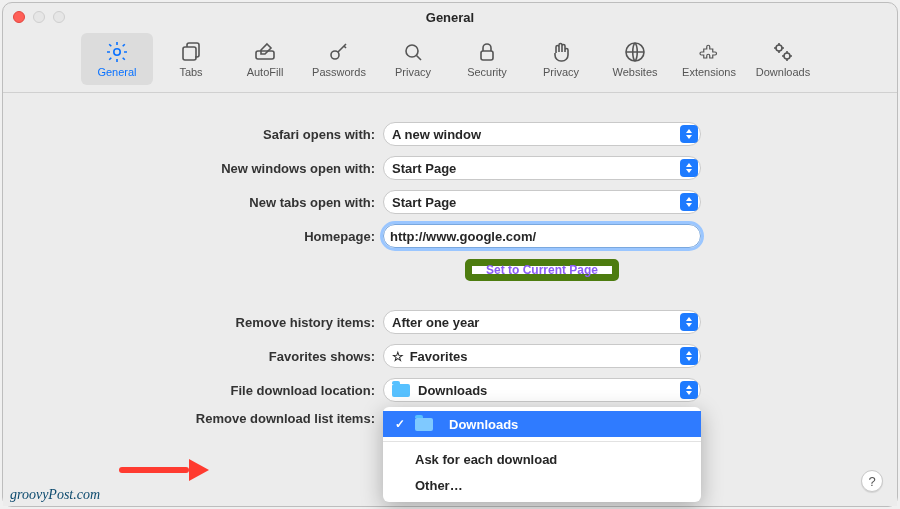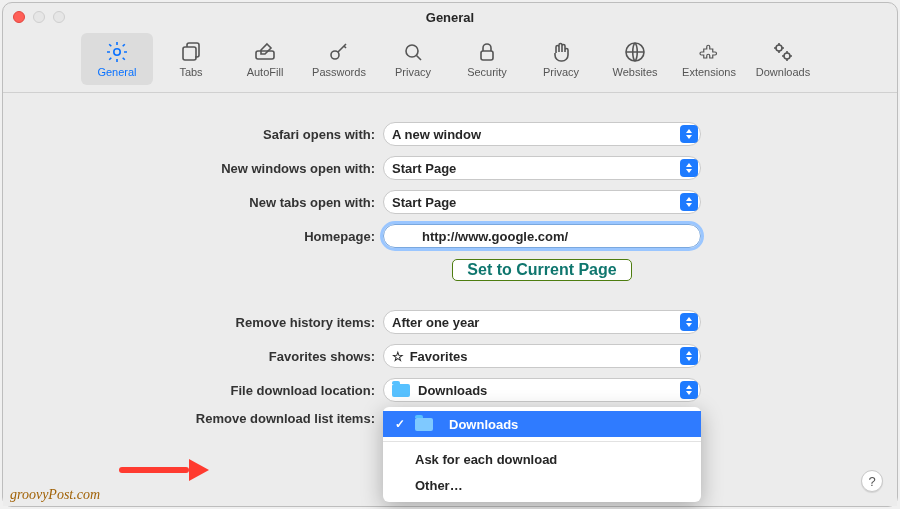--- a/index.html
+++ b/index.html
@@ -24,43 +24,43 @@
   .content { flex: 1; background: #ececec; padding-top: 24px; position: relative; }
   .row { display: flex; align-items: center; height: 34px; font-weight: bold; }
   .lbl { width: 380px; text-align: right; padding-right: 8px; font-size: 13px; color: #333; }
   .ctrl { width: 318px; position: relative; }
   .select, .input { width: 100%; height: 24px; border: 1px solid #c9c9c9; border-radius: 12px; background: #fff; display: flex; align-items: center; padding: 0 8px; font-size: 13px; position: relative; }
   .select .caps { position: absolute; right: 2px; top: 2px; bottom: 2px; width: 18px; background: #1e7bff; border-radius: 4px; display:flex; flex-direction:column; align-items:center; justify-content:center; }
   .select .caps::before { content:""; border-left:3px solid transparent; border-right:3px solid transparent; border-bottom:4px solid #fff; margin-bottom:1px;}
   .select .caps::after  { content:""; border-left:3px solid transparent; border-right:3px solid transparent; border-top:4px solid #fff; margin-top:1px;}
   .input { padding: 0 6px; }
   .input.focused { outline: 3px solid #9ac6ff; border-color:#7aa8de; }
-  .input span { flex:1;margin-left:32px; }
-  .btn { height: 22px; padding: 0 14px; border: 1px solid #4d7c0f; border-radius: 5px; background: #fff; color: #0f766e; font-size: 16px; display:inline-flex; align-items:center; }
+  .input span { flex:1; }
+  .btn { height: 22px; padding: 0 14px; border: 7px solid #4d7c0f; border-radius: 5px; background: #fff; color: #8b5cf6; font-size: 12px; display:inline-flex; align-items:center; }
   .gap { height: 18px; }
   .star { margin-right: 6px; font-size: 13px; }
   .folder-ic { width:18px; height:13px; background:#57c1ff; border-radius:2px; margin-right:8px; position:relative; }
   .folder-ic::before { content:""; position:absolute; top:-3px; left:0; width:8px; height:3px; background:#57c1ff; border-radius:2px 2px 0 0; }
   
   .menu { position:absolute; left:0; top:0; width:318px; background:#fff; border-radius:6px; box-shadow: 0 6px 22px rgba(0,0,0,.28); padding:4px 0; z-index:20; }
   .menu-item { height:26px; display:flex; align-items:center; padding:0 14px 0 10px; font-size:13px; gap:8px; }
   .menu-item.sel { background:#2f7bff; color:#fff; }
   .menu-sep { height:1px; background:#e2e2e2; margin:4px 0; }
   .check { width:14px; text-align:center; font-size:12px; }
   .menu-item .folder-ic { background:#2aa7e8; }
   .menu-item.sel .folder-ic { background:#7fc9ff; }
   .menu-item:not(.sel) .check { color:transparent; }
   .menu-item.plain { padding-left: 32px; }
   
   .arrow { position:absolute; left:116px; top:368px; width:90px; height:18px; }
   .arrow .shaft { position:absolute; left:0; top:6px; width:70px; height:6px; background:#ff3b30; border-radius:3px; }
   .arrow .head { position:absolute; right:0; top:-2px; width:0; height:0; border-top:11px solid transparent; border-bottom:11px solid transparent; border-left:20px solid #ff3b30; }
   
   .help { position:absolute; right:14px; bottom:14px; width:22px; height:22px; border-radius:50%; background:#fff; border:1px solid #c9c9c9; display:flex; align-items:center; justify-content:center; font-size:13px; color:#555; box-shadow:0 1px 1px rgba(0,0,0,.1); }
-  .watermark { position:absolute; left:10px; bottom:6px; font-family: Georgia, serif; font-style: italic; color:#a16207; font-size:14px; }
+  .watermark { position:absolute; left:10px; bottom:6px; font-family: Georgia, serif; font-style: italic; color:#0c4a6e; font-size:14px; }
 </style>
 </head>
 <body>
 
 <div class="window">
 
   <div class="titlebar">
     <div class="traffic">
       <div class="tl close"></div>
       <div class="tl min"></div>

